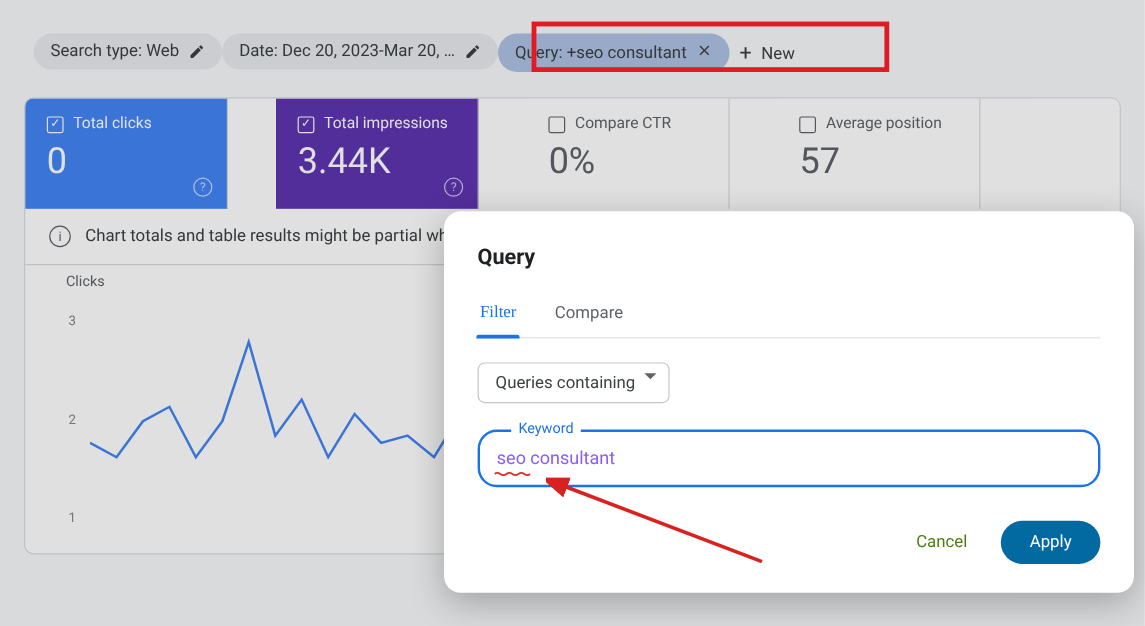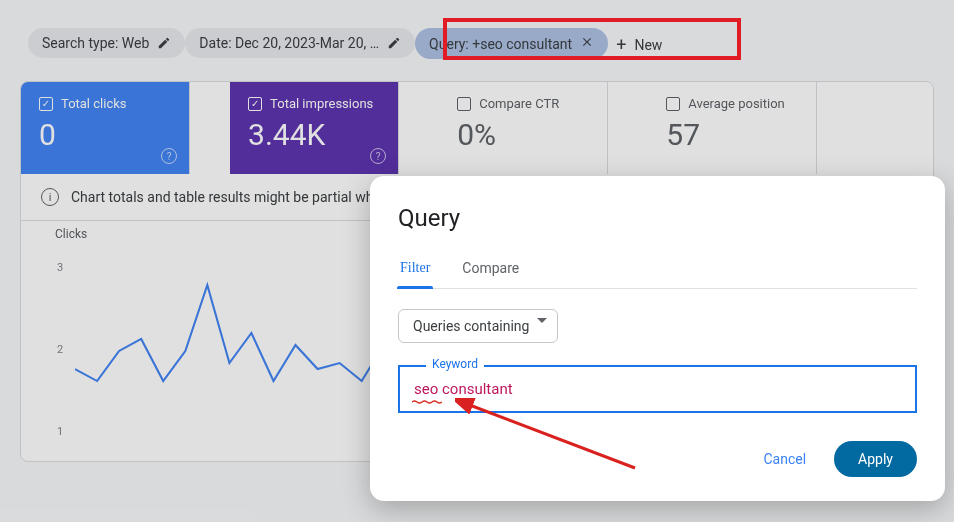--- a/index.html
+++ b/index.html
@@ -35,36 +35,36 @@
 
 .notice { padding: 14px 20px; display: flex; align-items: center; gap: 12px; font-size: 14px; color: #3c4043; border-bottom: 1px solid #dadce0; }
 .notice .i-icon { width: 18px; height: 18px; border: 1.5px solid #5f6368; border-radius: 50%; display:flex; align-items:center; justify-content:center; font-size:11px; color:#5f6368; }
 
 .chart-area { padding: 16px 20px 20px 34px; position: relative; height: 240px; }
 .y-label { position: absolute; left: 34px; top: 6px; font-size: 12px; color: #5f6368; }
 .tick { position: absolute; left: 36px; font-size: 11px; color: #80868b; }
 
 
 .modal { position: absolute; z-index: 10; background: #fff; border-radius: 14px; box-shadow: 0 8px 28px rgba(0,0,0,0.25); left: 370px; top: 176px; width: 575px; padding: 28px 28px 24px 28px; }
-.modal h2 { font-size: 24px; font-weight: 400; color: #202124; }
+.modal h2 { font-size: 18px; font-weight: 700; color: #202124; }
 .tabs { display: flex; gap: 28px; border-bottom: 1px solid #e0e0e0; margin-top: 22px; }
 .tab { font-size: 14px; color: #5f6368; padding: 6px 2px 12px; cursor: pointer; position: relative; }
 .tab.active { color: #1a73e8; font-family: Liberation Serif, serif; }
 .tab.active::after { content: ''; position: absolute; left: -1px; right: -1px; bottom: -1px; height: 3px; background: #1a73e8; border-radius: 2px 2px 0 0; }
 
 .select { display: inline-flex; gap: 8px; border: 1px solid #c4c7ca; border-radius: 6px; padding: 8px 10px 8px 14px; margin-top: 20px; font-size: 14px; color: #3c4043; cursor: pointer; }
 .caret { width: 0; height: 0; border-left: 5px solid transparent; border-right: 5px solid transparent; border-top: 5px solid #5f6368; }
 
 .field { position: relative; margin-top: 22px; }
 .field label { position: absolute; top: -8px; left: 28px; background: #fff; padding: 0 6px; font-size: 12px; color: #1a73e8; }
-.field input { width: 100%; border: 2px solid #1a73e8; border-radius: 0; padding: 13px 14px; font-size: 15px; color: #be185d; outline: none; }
+.field input { width: 100%; border: 2px solid #1a73e8; border-radius: 16px; padding: 13px 14px; font-size: 15px; color: #8b5cf6; outline: none; }
 .squiggle { position: absolute; left: 14px; bottom: 9px; width: 30px; height: 4px; }
 
 .actions { display: flex; justify-content: flex-end; gap: 14px; margin-top: 28px; align-items: center; }
-.btn-text { color: #3b82f6; font-size: 14px; padding: 8px 14px; cursor: pointer; }
+.btn-text { color: #4d7c0f; font-size: 14px; padding: 8px 14px; cursor: pointer; }
 .btn-fill { background: #0369a1; color: #fff; font-size: 14px; padding: 10px 24px; border-radius: 20px; cursor: pointer; }
 
 
 .arrow { position: absolute; z-index: 11; pointer-events: none; }
 
 svg.spark { position: absolute; left: 54px; right: 20px; bottom: 8px; top: 40px; width: calc(100% - 74px); height: 180px; }
 </style>
 </head>
 <body>
 

